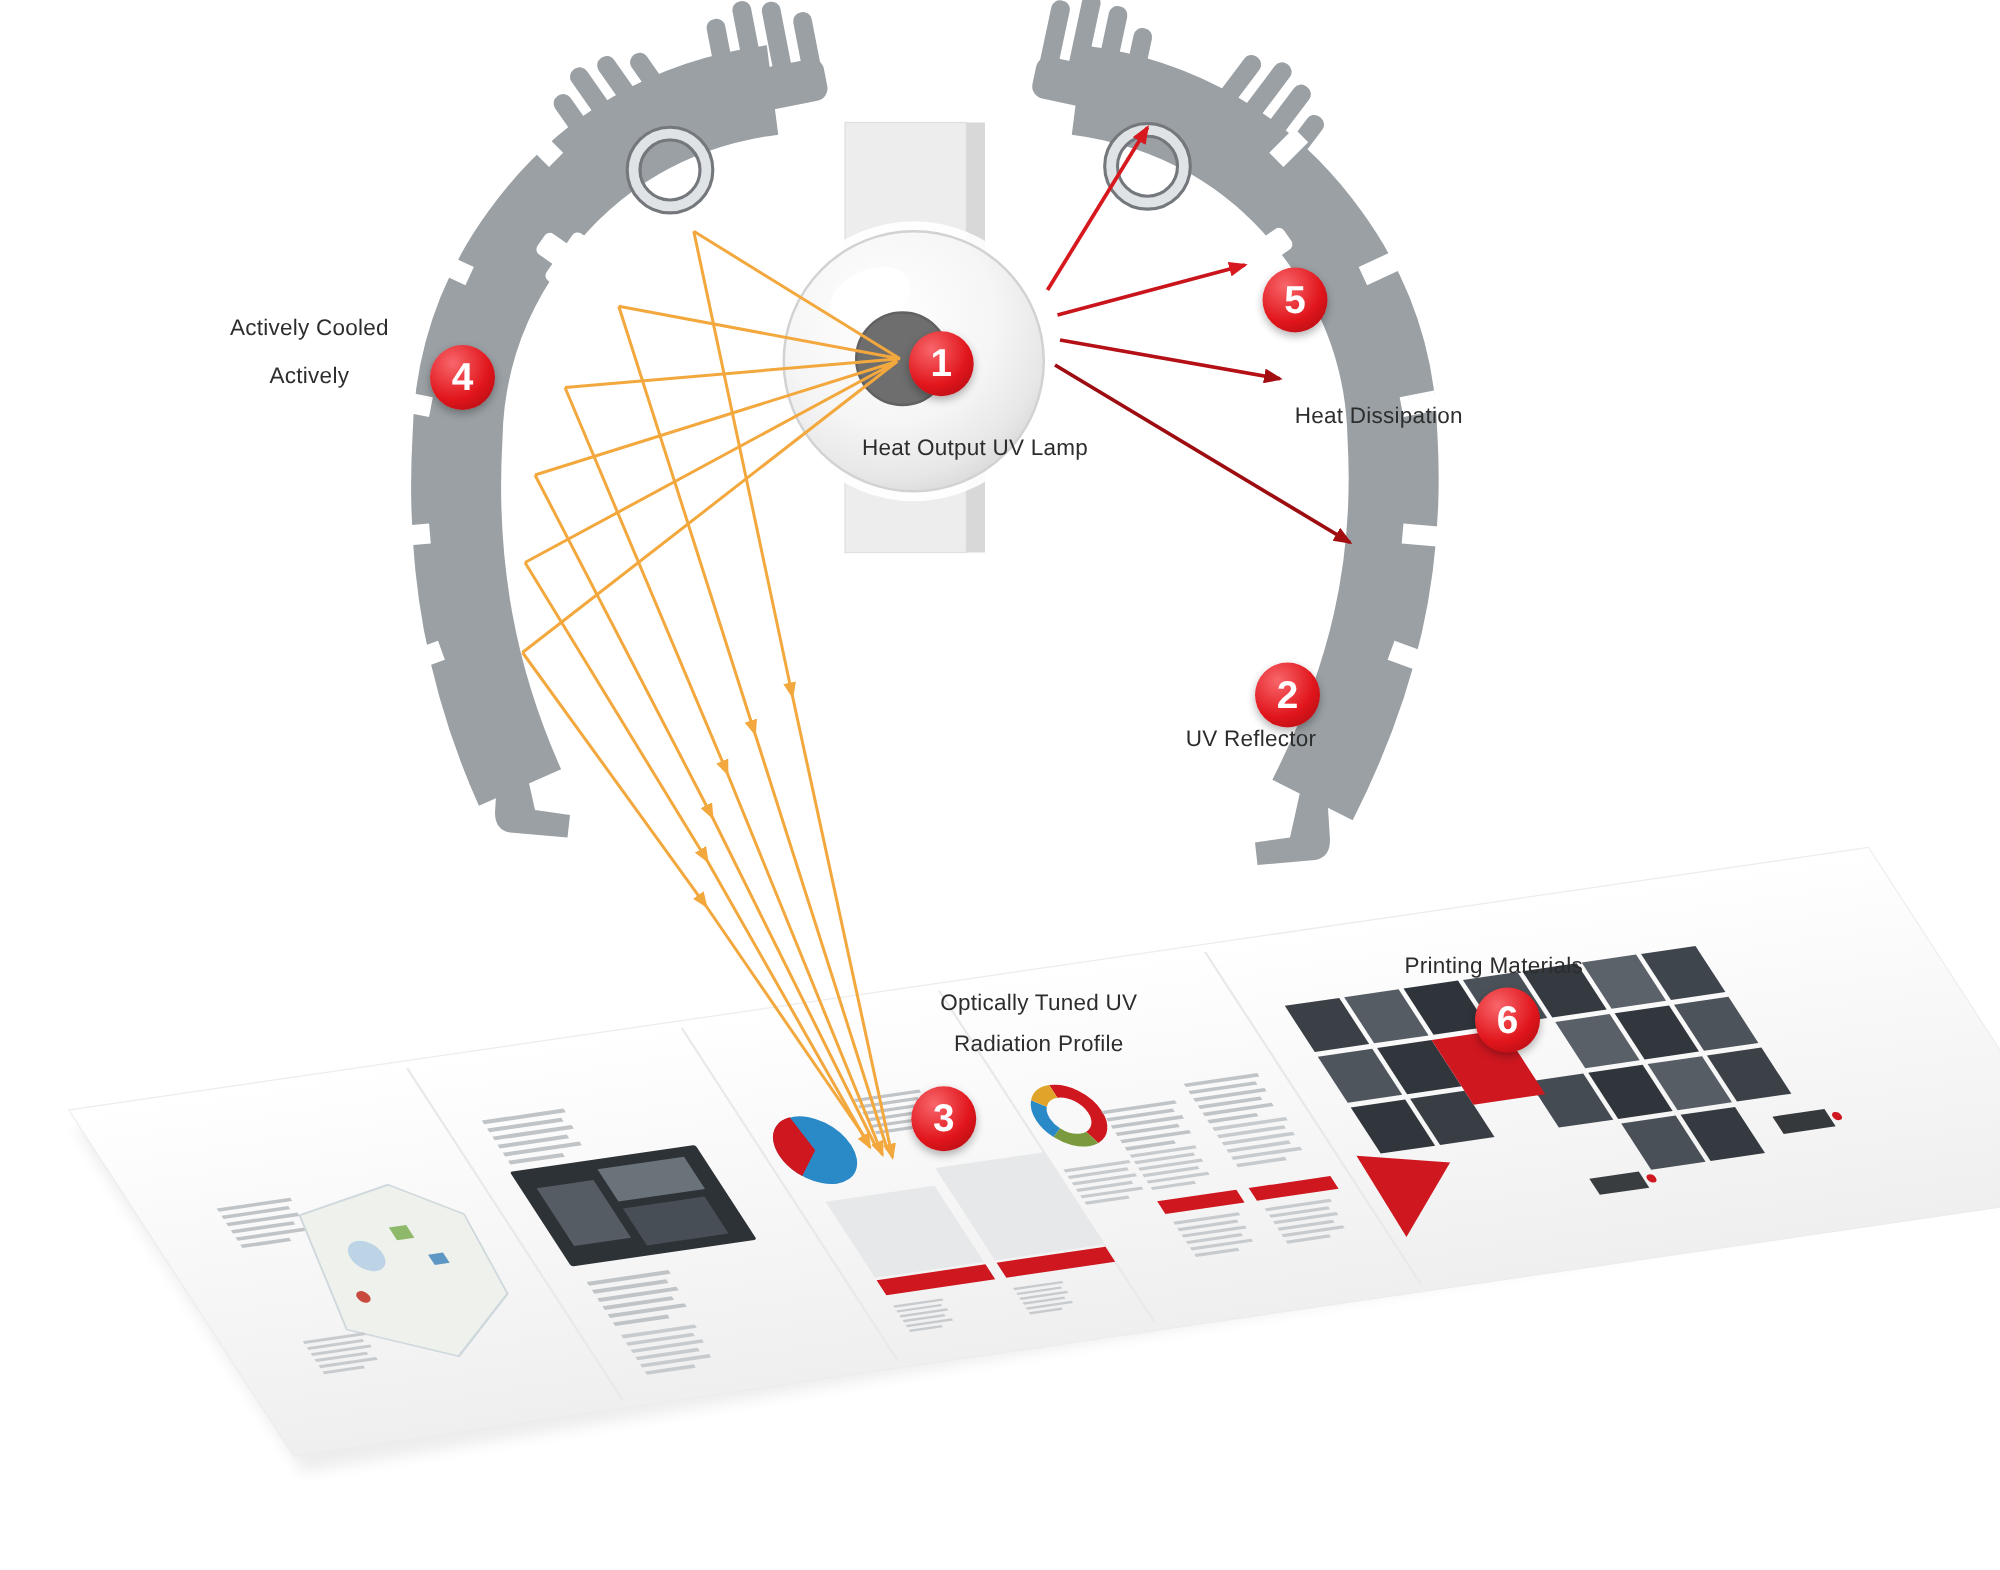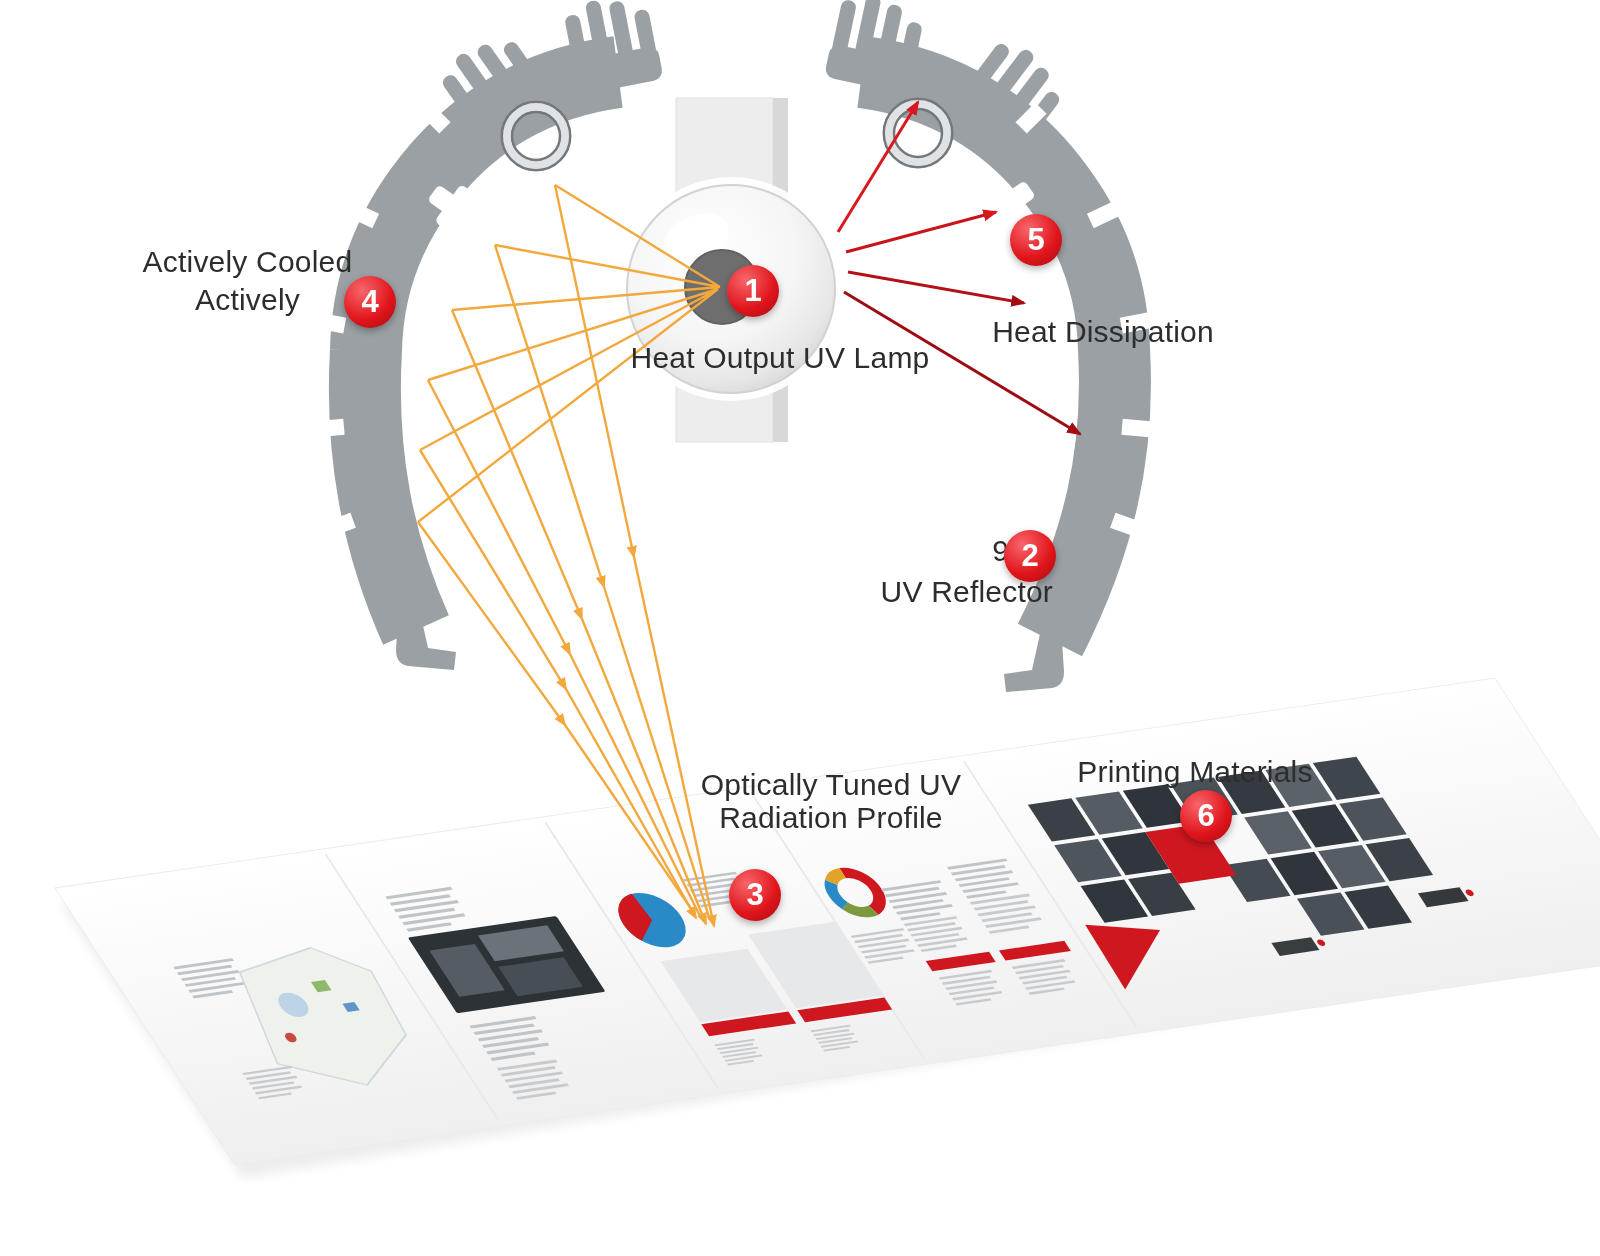--- a/index.html
+++ b/index.html
@@ -12,21 +12,21 @@
     --label:#2d2d2d;
   }
   html,body{margin:0;padding:0;background:#fff;}
   .stage{
     position:relative;width:1600px;height:1256px;background:#fff;overflow:hidden;
     font-family:"Liberation Sans", sans-serif;
   }
   .stage svg{position:absolute;left:0;top:0;}
   .lbl{
     position:absolute;text-align:center;color:var(--label);
-    font-size:30px;line-height:34px;letter-spacing:0.2px;
+    font-size:18px;line-height:34px;letter-spacing:0.2px;
   }
   .lbl span{display:block;}
   .lbl.gap-wide span{line-height:41px;text-align:right;}
   .lbl.gap-med span{line-height:38px;}
   .lbl.gap-sm span{line-height:33px;}
   .badge{
     position:absolute;width:52px;height:52px;border-radius:50%;
     background:radial-gradient(circle at 35% 28%, #f8666b 0%, var(--badge) 58%, #a50c11 100%);
     color:#fff;font-weight:bold;font-size:31px;
     display:flex;align-items:center;justify-content:center;
@@ -249,21 +249,21 @@
   </g>
 </svg>
 
 <div class="lbl" style="left:630px;top:341px;width:300px;">
   <span>Heat Output UV Lamp</span>
 </div>
 <div class="lbl gap-wide" style="left:813px;top:530px;width:240px;">
   <span>98%</span>
   <span>UV Reflector</span>
 </div>
-<div class="lbl gap-sm" style="left:700px;top:768px;width:262px;">
+<div class="lbl gap-sm" style="left:700px;top:786px;width:262px;">
   <span>Optically Tuned UV</span>
   <span>Radiation Profile</span>
 </div>
 <div class="lbl gap-med" style="left:125px;top:243px;width:245px;">
   <span>Actively Cooled</span>
   <span>Actively</span>
 </div>
 <div class="lbl" style="left:973px;top:279px;width:260px;margin-top:36px;">
   <span>Heat Dissipation</span>
 </div>

